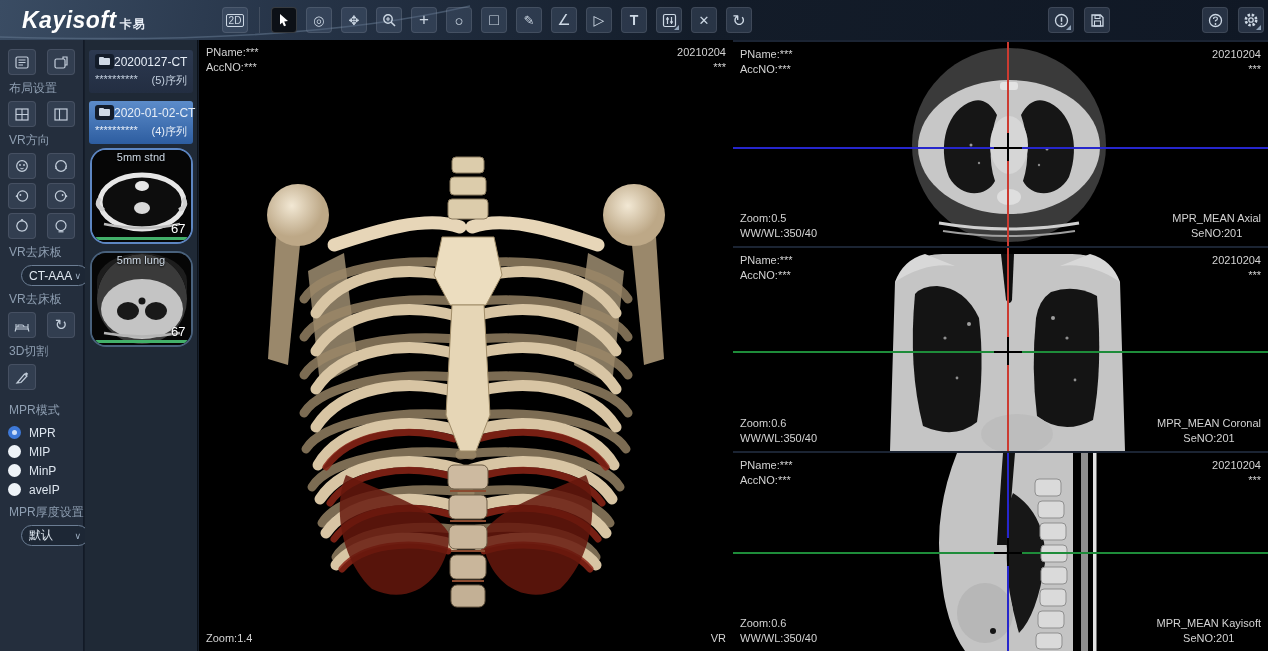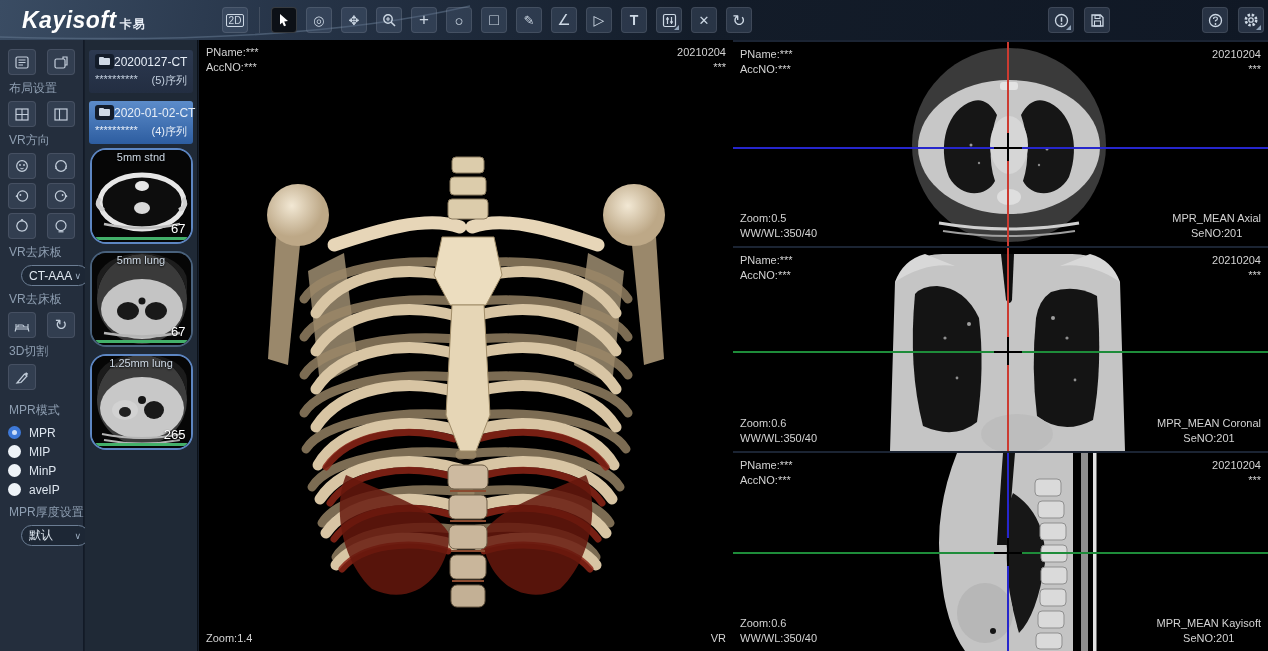--- a/index.html
+++ b/index.html
@@ -375,36 +375,20 @@
         <ellipse cx="36" cy="58" rx="11" ry="9" fill="#191919"></ellipse>
         <ellipse cx="64" cy="58" rx="11" ry="9" fill="#191919"></ellipse>
         <circle cx="50" cy="48" r="3.5" fill="#161616"></circle>
         <path d="M12,80 q38,7 76,0" stroke="#b5b5b5" stroke-width="2.5" fill="none"></path>
       </svg>
       <span class="tlabel">5mm lung</span>
       <span class="tcount">67</span>
       <span class="tbar"></span>
     </div>
 
-    <div class="thumb hl">
-      <svg width="99" height="92" viewBox="0 0 99 92">
-        <rect width="99" height="92" fill="#060606"></rect>
-        <circle cx="50" cy="44" r="45" fill="#3c3c3c"></circle>
-        <path d="M5,44 a45,45 0 0 1 90,0 l0,-20 a45,26 0 0 0 -90,0 Z" fill="#1b1b1b"></path>
-        <ellipse cx="50" cy="52" rx="42" ry="31" fill="#c8c8c8"></ellipse>
-        <ellipse cx="33" cy="54" rx="13" ry="10" fill="#d2d2d2"></ellipse>
-        <circle cx="50" cy="44" r="4" fill="#161616"></circle>
-        <ellipse cx="62" cy="54" rx="10" ry="9" fill="#191919"></ellipse>
-        <ellipse cx="33" cy="56" rx="6" ry="5" fill="#222"></ellipse>
-        <path d="M10,78 q40,8 80,0 M12,84 q38,7 76,0" stroke="#b5b5b5" stroke-width="2" fill="none"></path>
-      </svg>
-      <span class="tlabel">1.25mm lung</span>
-      <span class="tcount">265</span>
-      <span class="tbar"></span>
-    </div>
 
   </div>
 
   <main class="viewport">
     <svg width="440" height="500" viewBox="0 0 440 490" style="position:absolute;left:47px;top:108px;">
       <defs>
         <radialGradient id="bone" cx="40%" cy="35%">
           <stop offset="0%" stop-color="#f2e8d4"></stop>
             <stop offset="100%" stop-color="#bda887"></stop>
         </radialGradient>

